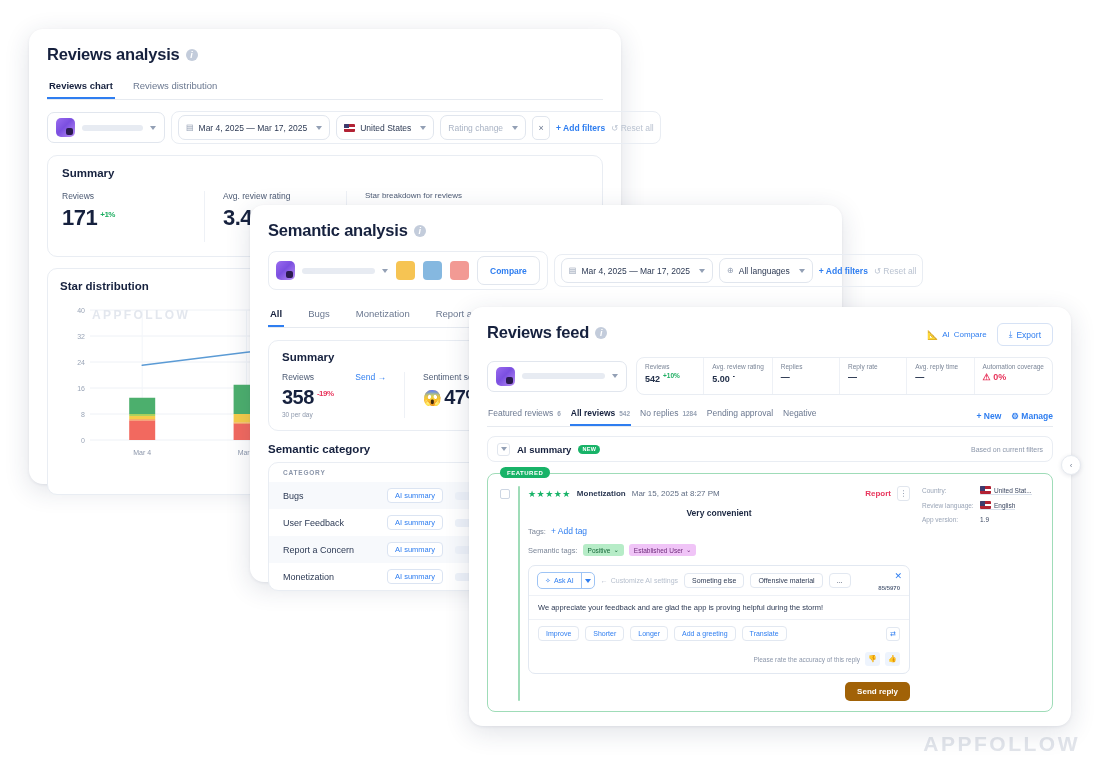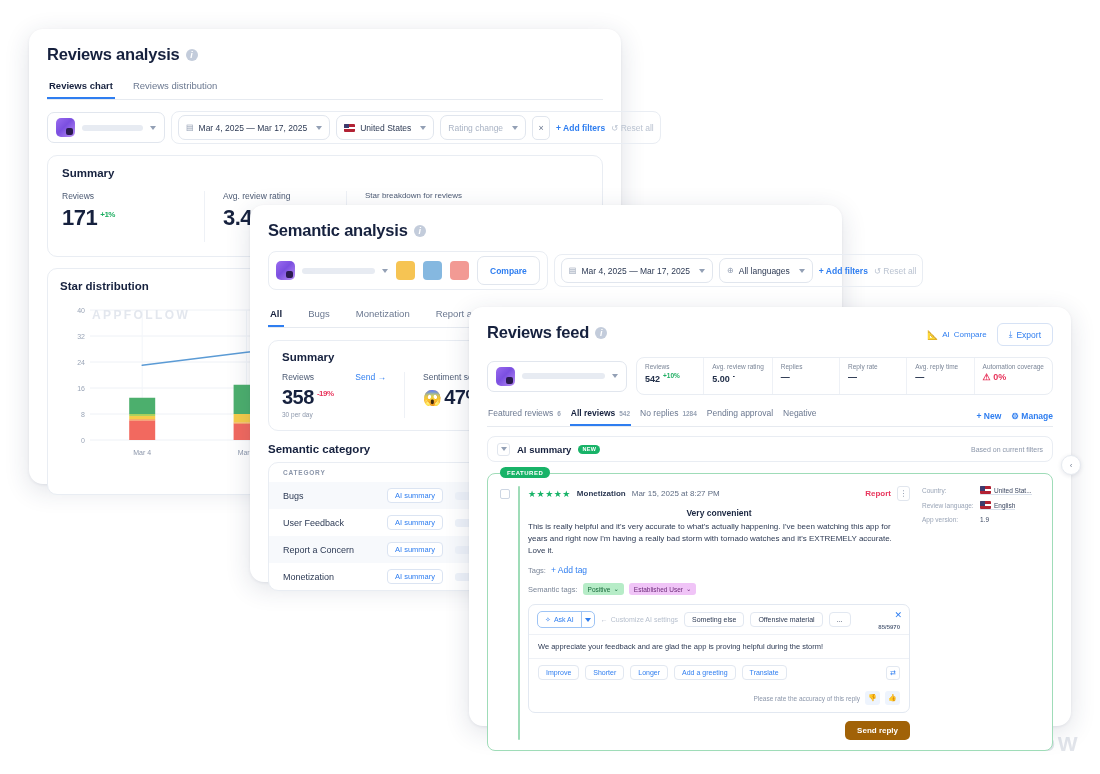--- a/index.html
+++ b/index.html
@@ -569,21 +569,20 @@
             <span class="rev-accent"></span>
             <div class="rev-main">
               <div class="rev-head">
                 <span class="stars">★★★★★</span>
                 <span class="rev-author">Monetization</span>
                 <span class="rev-date">Mar 15, 2025 at 8:27 PM</span>
                 <span class="rev-report">Report</span>
                 <span class="kebab">⋮</span>
               </div>
               <div class="rev-title">Very convenient</div>
-              <div class="rev-text">This is really helpful and it's very accurate to what's actually happening. I've been watching this app for years and right now I'm having a really bad storm with tornado watches and it's EXTREMELY accurate. Love it.</div>
               <div class="tag-row">
                 <span>Tags:</span>
                 <span class="link-btn" style="font-weight:normal;">+ Add tag</span>
               </div>
               <div class="tag-row">
                 <span>Semantic tags:</span>
                 <span class="tag-pill tag-positive">
                     <span>Positive</span>
                     <span>⌄</span>
                   </span>

